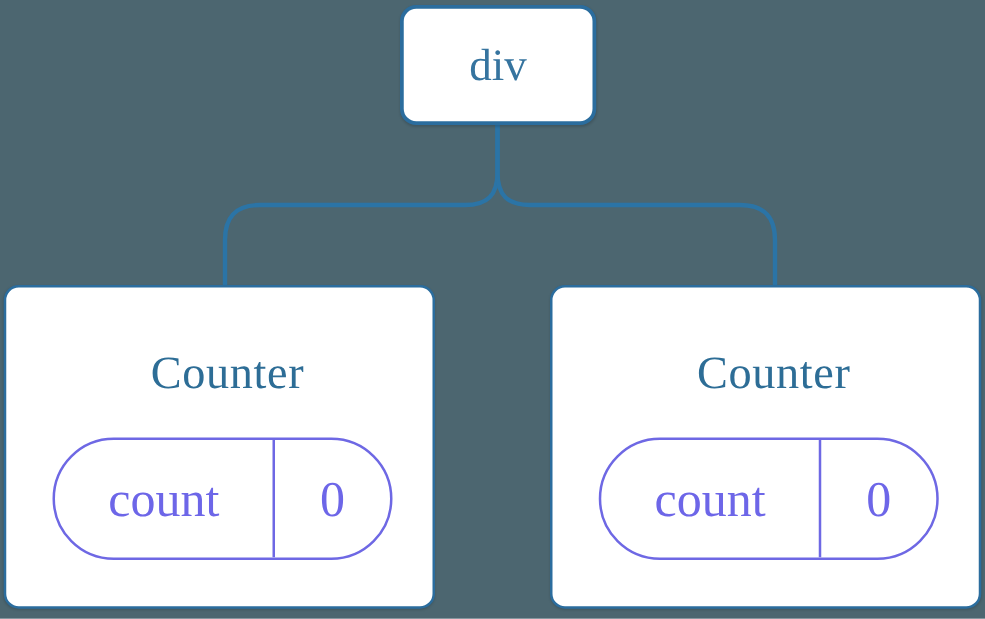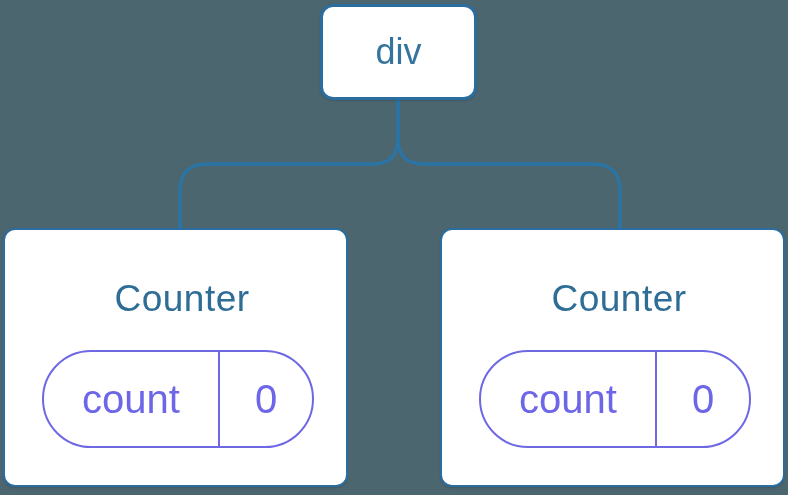--- a/index.html
+++ b/index.html
@@ -15,20 +15,21 @@
   * { margin: 0; padding: 0; box-sizing: border-box; }
   html, body {
     width: 788px; height: 495px;
     font-family: "Liberation Sans", sans-serif;
   }
   .stage {
     position: relative;
     width: 788px; height: 495px;
     background: var(--background);
     overflow: hidden;
+    font-family: Liberation Serif, serif;
   }
   .connectors {
     position: absolute;
     left: 0; top: 0;
     width: 788px; height: 495px;
   }
   .connectors path {
     fill: none;
     stroke: var(--connector_blue);
     stroke-width: 3.5;

